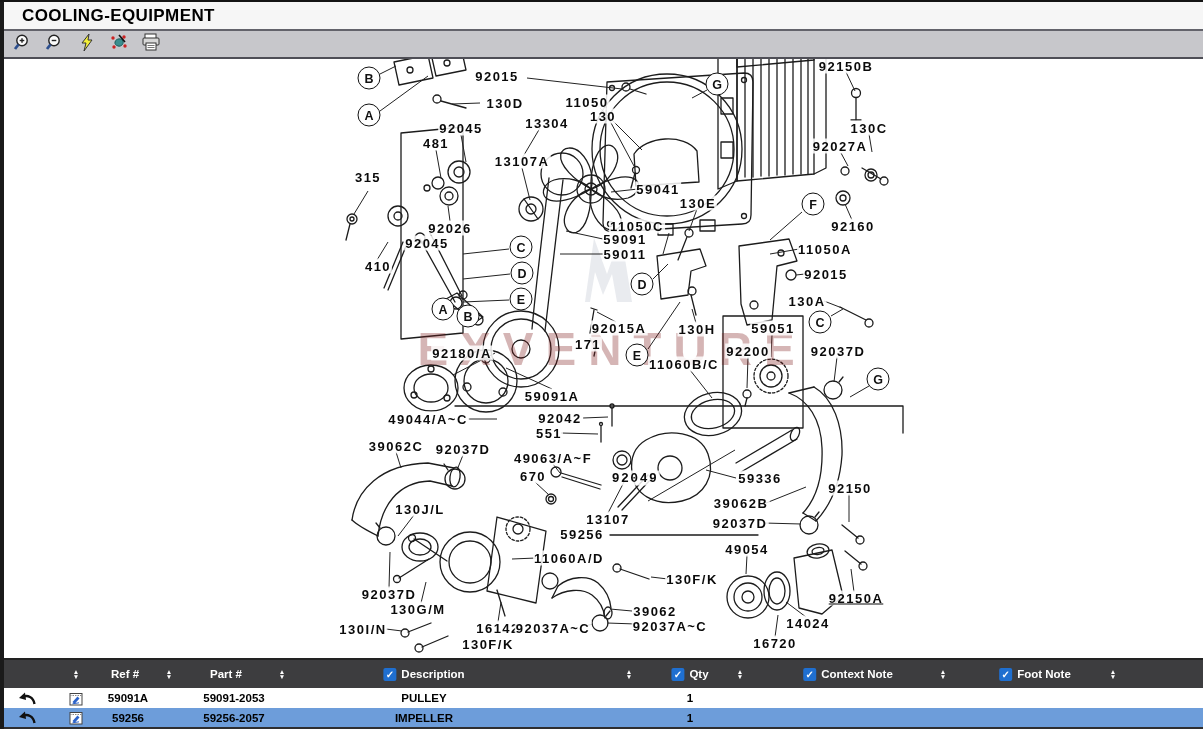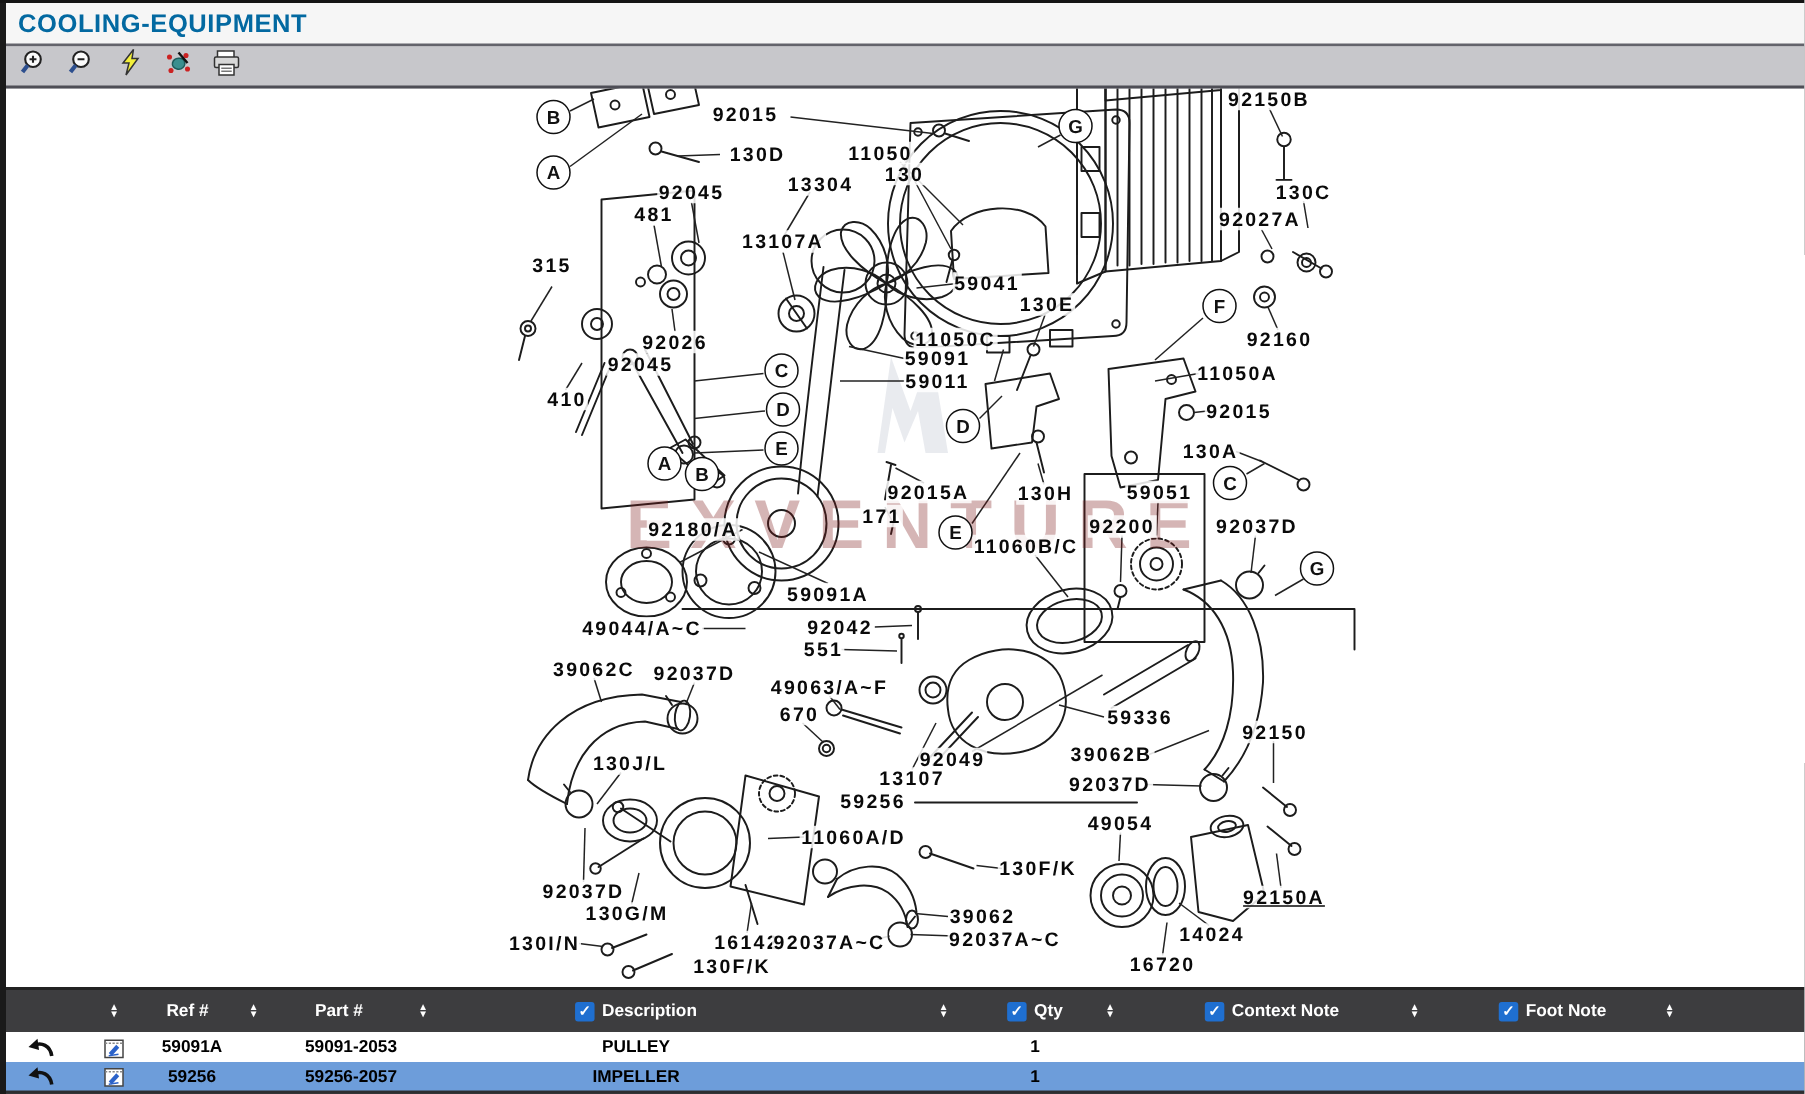--- a/index.html
+++ b/index.html
@@ -1,21 +1,21 @@
 <!DOCTYPE html>
 <html><head>
 <meta charset="utf-8">
 <style>
   html,body{margin:0;padding:0;background:#9a9a9a;}
   .page{position:relative;width:1203px;height:729px;background:#fff;overflow:hidden;
         font-family:"Liberation Sans",sans-serif;border-top:2px solid #141414;box-sizing:content-box;}
   .left-border{position:absolute;left:0;top:0;width:4px;height:100%;background:#1a1a1a;z-index:60;}
   .titlebar{position:absolute;left:4px;top:0;right:0;height:27px;background:#f6f6f6;
-            border-bottom:2px solid #63636b;display:flex;align-items:center;padding-left:8px;
-            font-size:17px;font-weight:bold;color:#0369a1;letter-spacing:.4px;z-index:20;}
+            border-bottom:2px solid #63636b;display:flex;align-items:center;padding-left:18px;
+            font-size:17px;font-weight:bold;color:#000000;letter-spacing:.4px;z-index:20;}
   .toolbar{position:absolute;left:4px;top:29px;right:0;height:26px;background:#c7c7cb;
            border-bottom:2px solid #4e4e56;display:flex;align-items:center;gap:9px;
            padding-left:7px;z-index:20;}
   .tool{width:23px;height:21px;display:flex;align-items:center;justify-content:center;cursor:pointer;}
   .diagram{position:absolute;left:4px;top:57px;right:0;bottom:73px;background:#fff;z-index:1;}
   .artwork{position:absolute;left:0;top:0;z-index:1;pointer-events:none;}
   .labels-layer{position:absolute;left:0;top:0;width:1203px;height:729px;z-index:2;}
   .part-label{position:absolute;transform:translate(-50%,-50%);font-weight:bold;font-size:13px;
               letter-spacing:1.5px;color:#0a0a0a;white-space:nowrap;cursor:pointer;
               background:rgba(255,255,255,.85);padding:0 1px;}
@@ -423,21 +423,21 @@
       <div class="part-label" style="left: 684px; top: 362px;">11060B/C</div>
       <div class="part-label" style="left: 462px; top: 351px;">92180/A</div>
       <div class="part-label" style="left: 552px; top: 394px;">59091A</div>
       <div class="part-label" style="left: 428px; top: 417px;">49044/A~C</div>
       <div class="part-label" style="left: 560px; top: 416px;">92042</div>
       <div class="part-label" style="left: 549px; top: 431px;">551</div>
       <div class="part-label" style="left: 396px; top: 444px;">39062C</div>
       <div class="part-label" style="left: 463px; top: 447px;">92037D</div>
       <div class="part-label" style="left: 553px; top: 456px;">49063/A~F</div>
       <div class="part-label" style="left: 533px; top: 474px;">670</div>
-      <div class="part-label" style="left: 635px; top: 504px;">92049</div>
+      <div class="part-label" style="left: 635px; top: 476px; font-family: Liberation Mono, monospace;">92049</div>
       <div class="part-label" style="left: 608px; top: 517px;">13107</div>
       <div class="part-label" style="left: 420px; top: 507px;">130J/L</div>
       <div class="part-label" style="left: 582px; top: 532px;">59256</div>
       <div class="part-label" style="left: 569px; top: 556px;">11060A/D</div>
       <div class="part-label" style="left: 760px; top: 476px;">59336</div>
       <div class="part-label" style="left: 741px; top: 501px;">39062B</div>
       <div class="part-label" style="left: 740px; top: 521px;">92037D</div>
       <div class="part-label" style="left: 850px; top: 486px;">92150</div>
       <div class="part-label" style="left: 747px; top: 547px;">49054</div>
       <div class="part-label" style="left: 856px; top: 596px; text-decoration: underline;">92150A</div>

